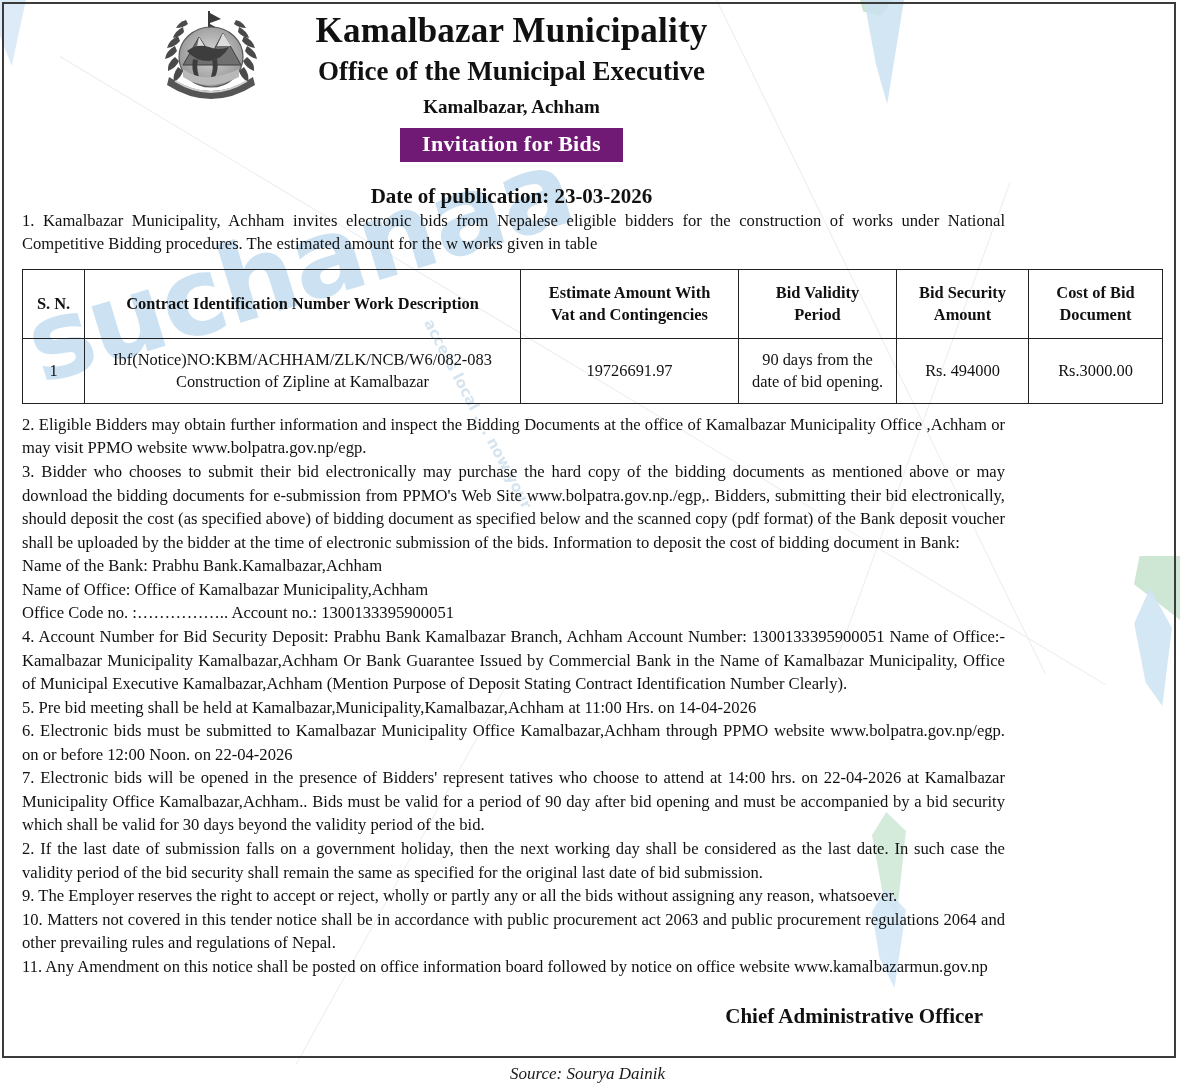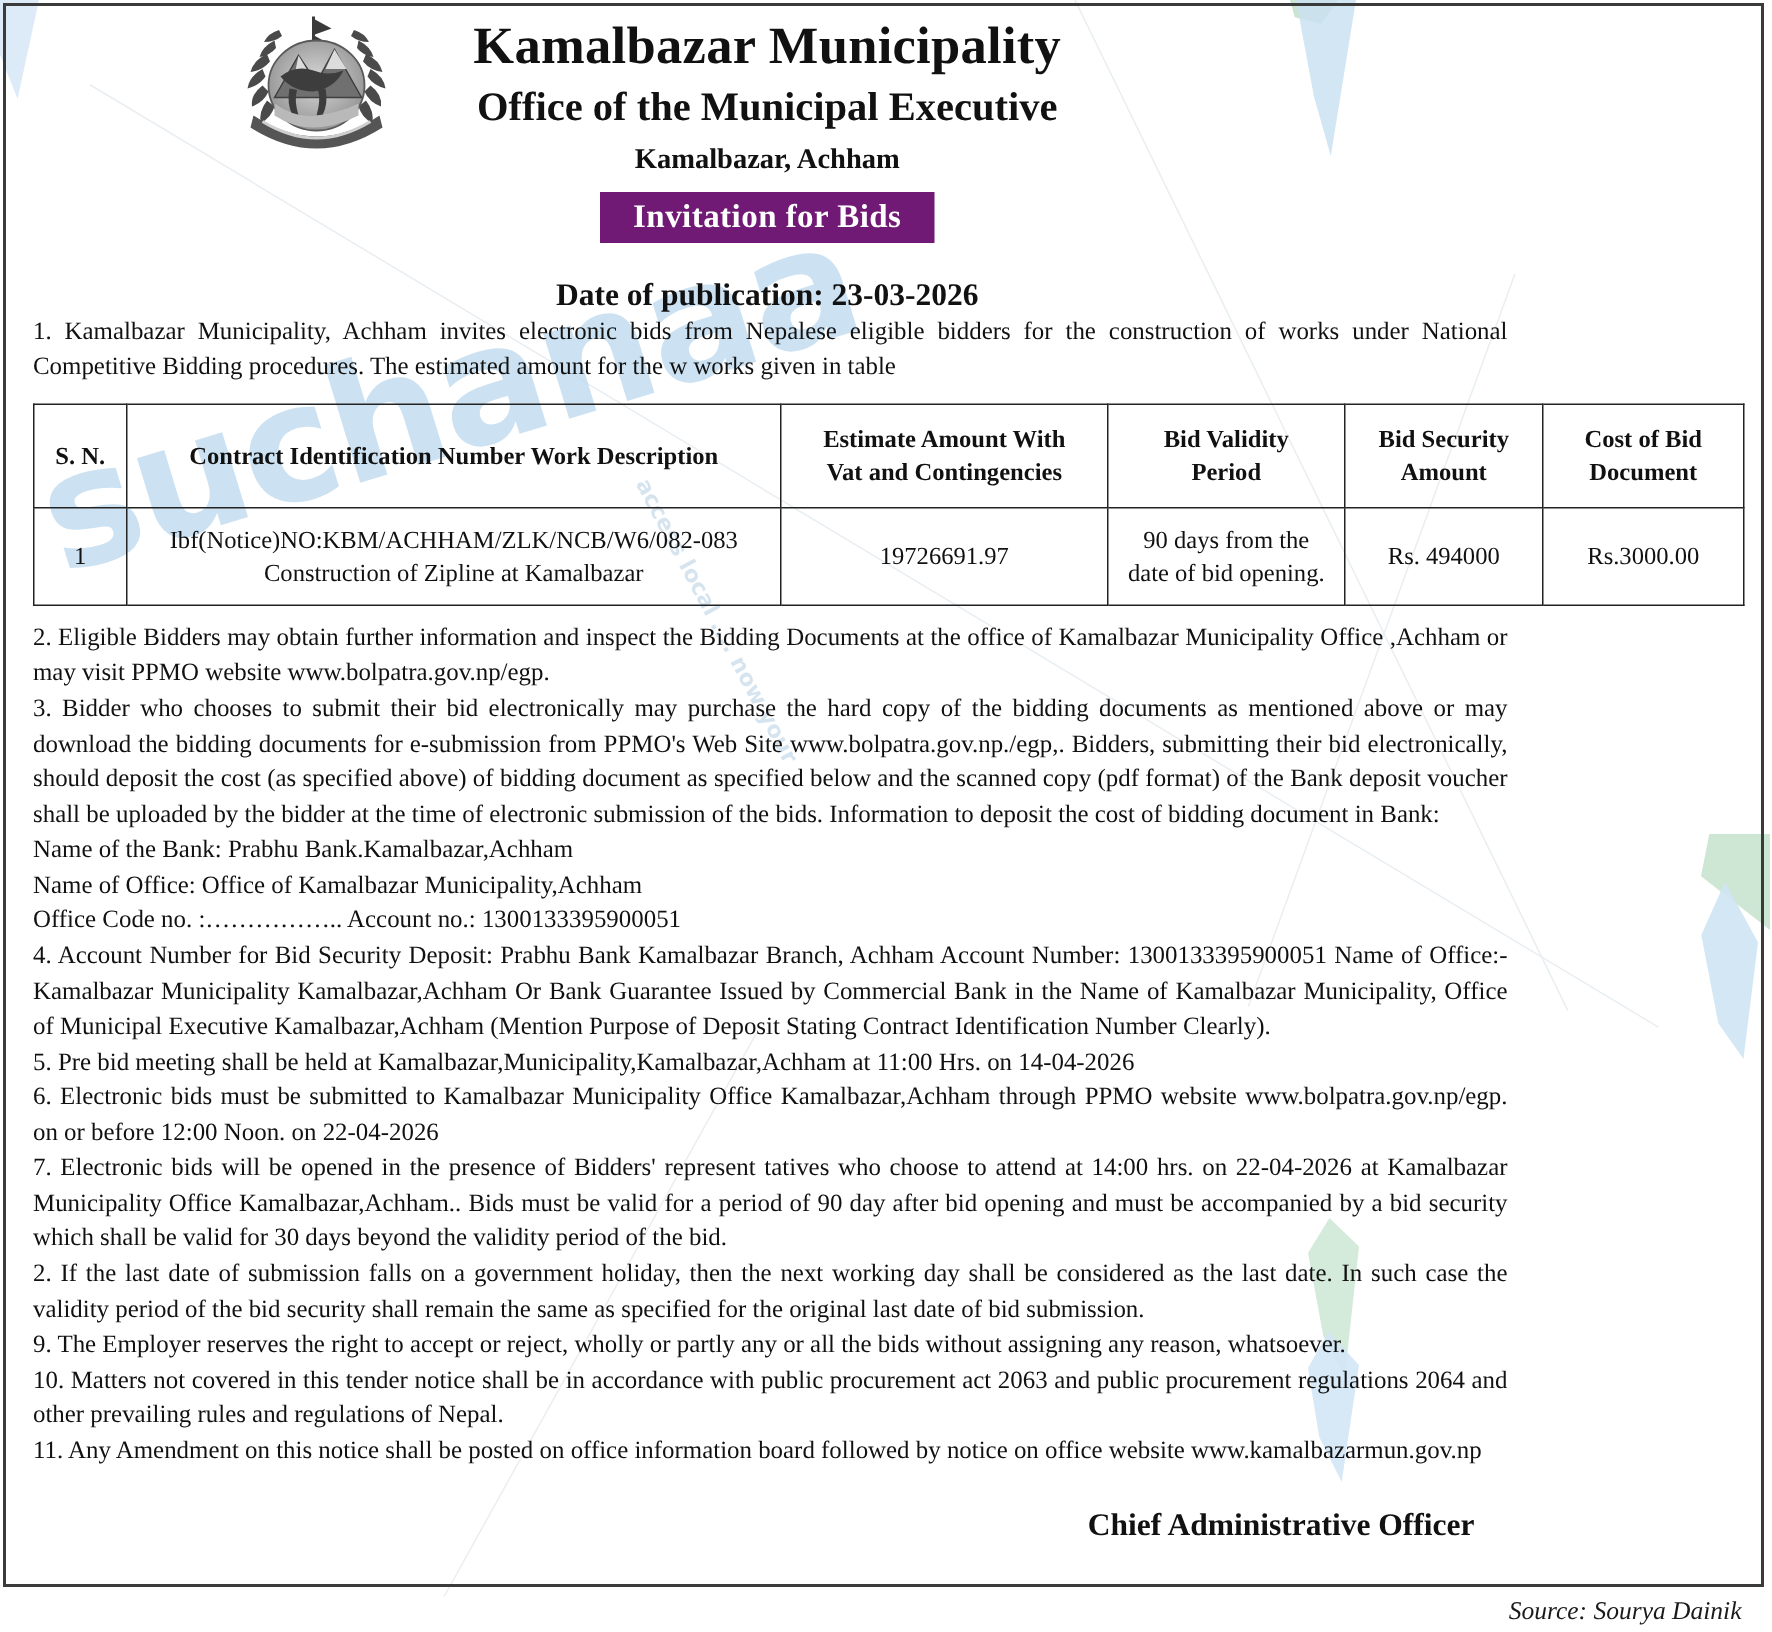--- a/index.html
+++ b/index.html
@@ -250,22 +250,22 @@
   }
 
   
   .source-bar {
     position: absolute;
     left: 0;
     top: 1060px;
     width: 1181px;
     height: 28px;
     z-index: 4;
-    text-align: right;
-    padding-right: 20px;
+    text-align: center;
+    padding-right: 6px;
     box-sizing: border-box;
   }
   .source-text {
     font-family: "Liberation Serif", serif;
     font-style: italic;
     font-size: 17px;
     color: #1a1a1a;
     line-height: 28px;
   }
 </style>

